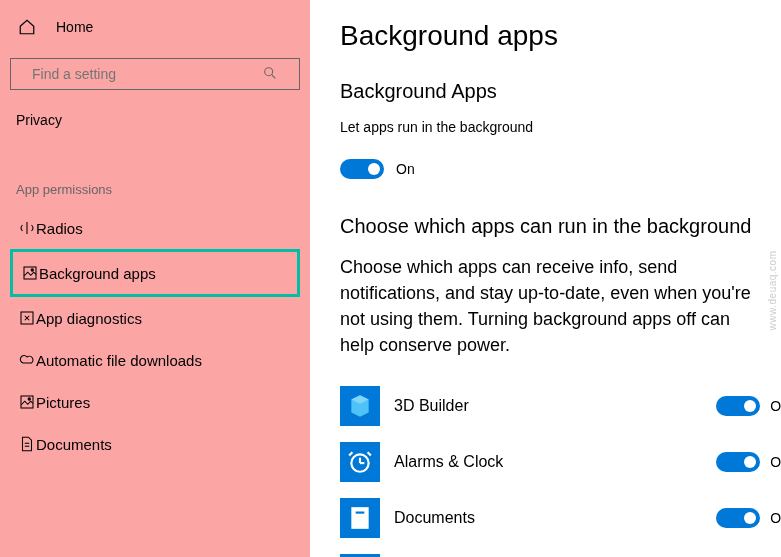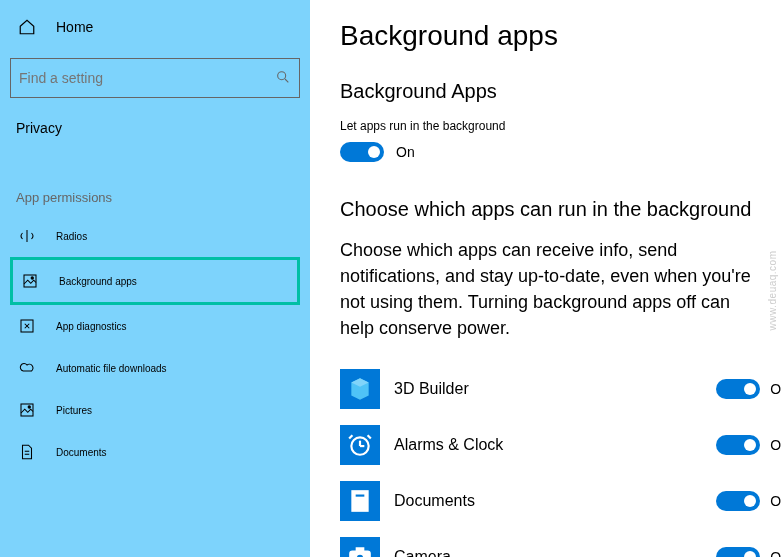--- a/index.html
+++ b/index.html
@@ -8,39 +8,39 @@
     font-size: 14px;
     color: #000;
     background: #fff;
     width: 781px;
     height: 557px;
     overflow: hidden;
     display: flex;
   }
   .sidebar {
     width: 310px;
-    background: #7dd3fc;
+    background: #fca5a5;
     padding: 12px 10px 0 10px;
     position: relative;
   }
   .home-row {
     display: flex;
     align-items: center;
     gap: 20px;
     padding: 6px 8px;
     margin-bottom: 16px;
     cursor: pointer;
   }
   .home-row .label { font-size: 14px; }
   .search-box {
     border: 1px solid #666;
-    height: 40px;
+    height: 32px;
     display: flex;
     align-items: center;
-    padding: 0 8px;
+    padding: 0 21px;
     margin: 0 0 18px 0;
   }
   .search-box input {
     border: none;
     outline: none;
     flex: 1;
     font-size: 14px;
     color: #666;
     background: transparent;
   }
@@ -51,42 +51,41 @@
     margin-bottom: 44px;
   }
   .group-label {
     color: #666;
     font-size: 13px;
     padding: 6px 6px 10px 6px;
   }
   .nav-item {
     display: flex;
     align-items: center;
-    gap: 20px;
     padding: 12px 8px;
     cursor: pointer;
-    font-size: 10px;
+    font-size: 15px;
   }
   .nav-item.selected {
     border: 3px solid #00bfa5;
   }
   .nav-icon {
     width: 18px; height: 18px;
     display: inline-flex;
     align-items: center; justify-content: center;
     color: #000;
   }
   .main {
     flex: 1;
     padding: 20px 0 0 30px;
     overflow: hidden;
   }
   h1 { font-weight: 400; font-size: 28px; margin-bottom: 28px; }
   h2 { font-weight: 400; font-size: 20px; margin-bottom: 16px; }
-  .setting-label { font-size: 12px; margin-bottom: 9px; }
+  .setting-label { font-size: 14px; margin-bottom: 24px; }
   .toggle-row {
     display: flex; align-items: center; gap: 12px;
     margin-bottom: 36px;
   }
   .toggle {
     width: 44px; height: 20px; border-radius: 10px;
     background: #0078d7;
     position: relative;
     cursor: pointer;
   }

